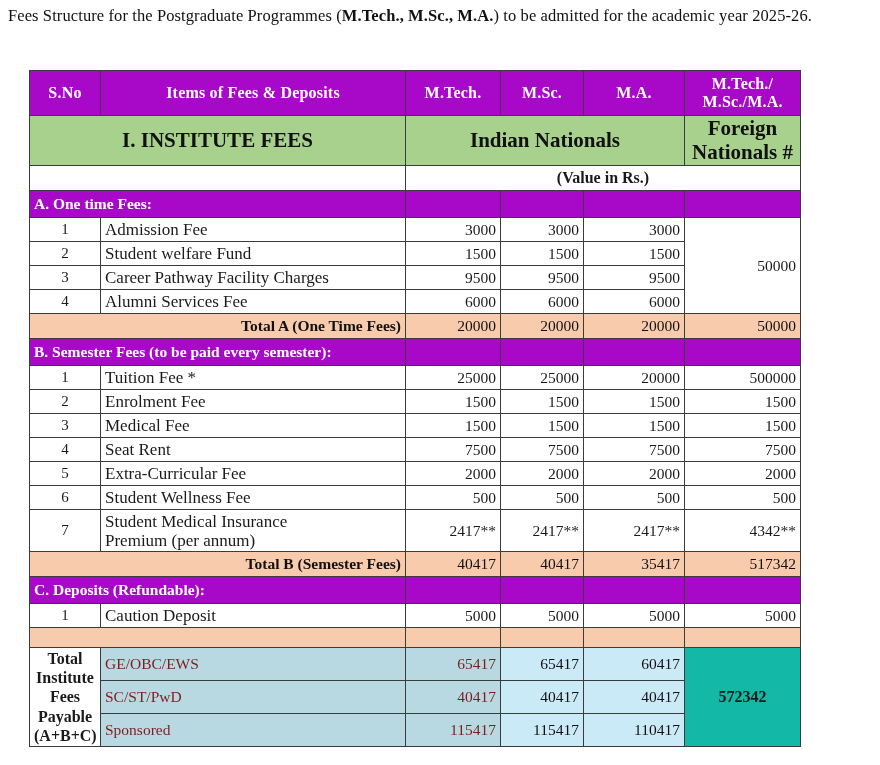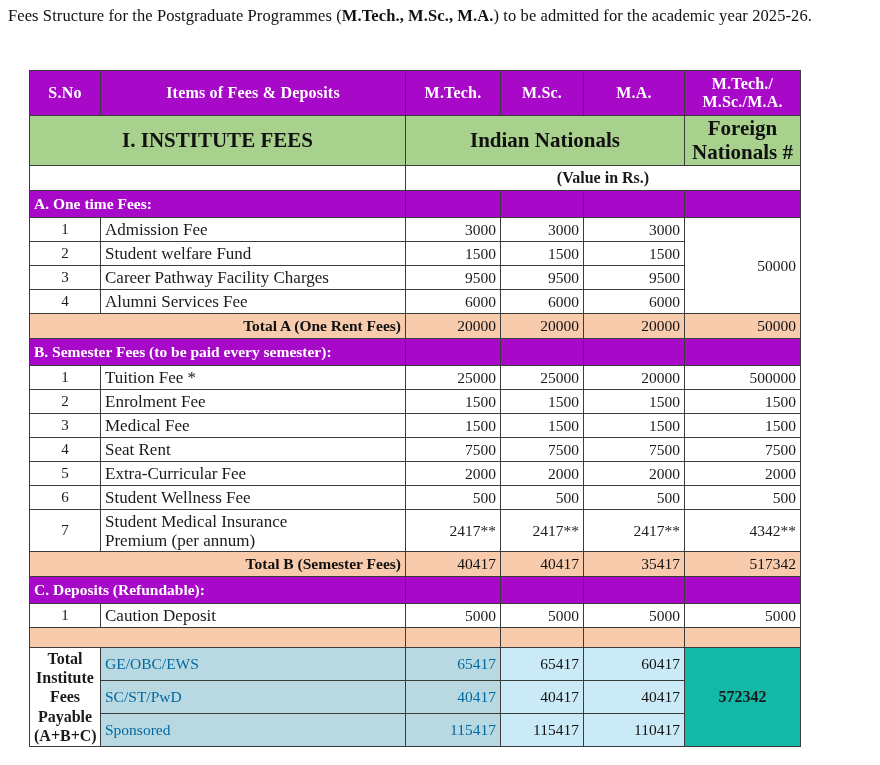--- a/index.html
+++ b/index.html
@@ -64,21 +64,21 @@
     background: #a809c9;
     color: #ffffff;
     font-weight: bold;
   }
   .green {
     background: #a9d18e;
     color: #111111;
     font-weight: bold;
   }
   .peach { background: #f8cbad; color: #111111; }
-  .blue-dark { background: #b8d8e2; color: #0369a1; }
+  .blue-dark { background: #b8d8e2; color: #7f1d1d; }
   .blue-light { background: #cbeaf8; color: #111111; }
   .white { background: #ffffff; }
 
   
   tr.hdr td {
     height: 45px;
     text-align: center;
     font-size: 16px;
     letter-spacing: 0.2px;
   }
@@ -236,21 +236,21 @@
       </tr>
       <tr class="data">
         <td class="white sno">4</td>
         <td class="white item">Alumni Services Fee</td>
         <td class="white num">6000</td>
         <td class="white num">6000</td>
         <td class="white num">6000</td>
       </tr>
 
       <tr class="total">
-        <td class="peach total-label" colspan="2">Total A (One Rent Fees)</td>
+        <td class="peach total-label" colspan="2">Total A (One Time Fees)</td>
         <td class="peach num">20000</td>
         <td class="peach num">20000</td>
         <td class="peach num">20000</td>
         <td class="peach num">50000</td>
       </tr>
 
       <tr class="section">
         <td class="purple section-label" colspan="2">B. Semester Fees (to be paid every semester):</td>
         <td class="purple"></td>
         <td class="purple"></td>

